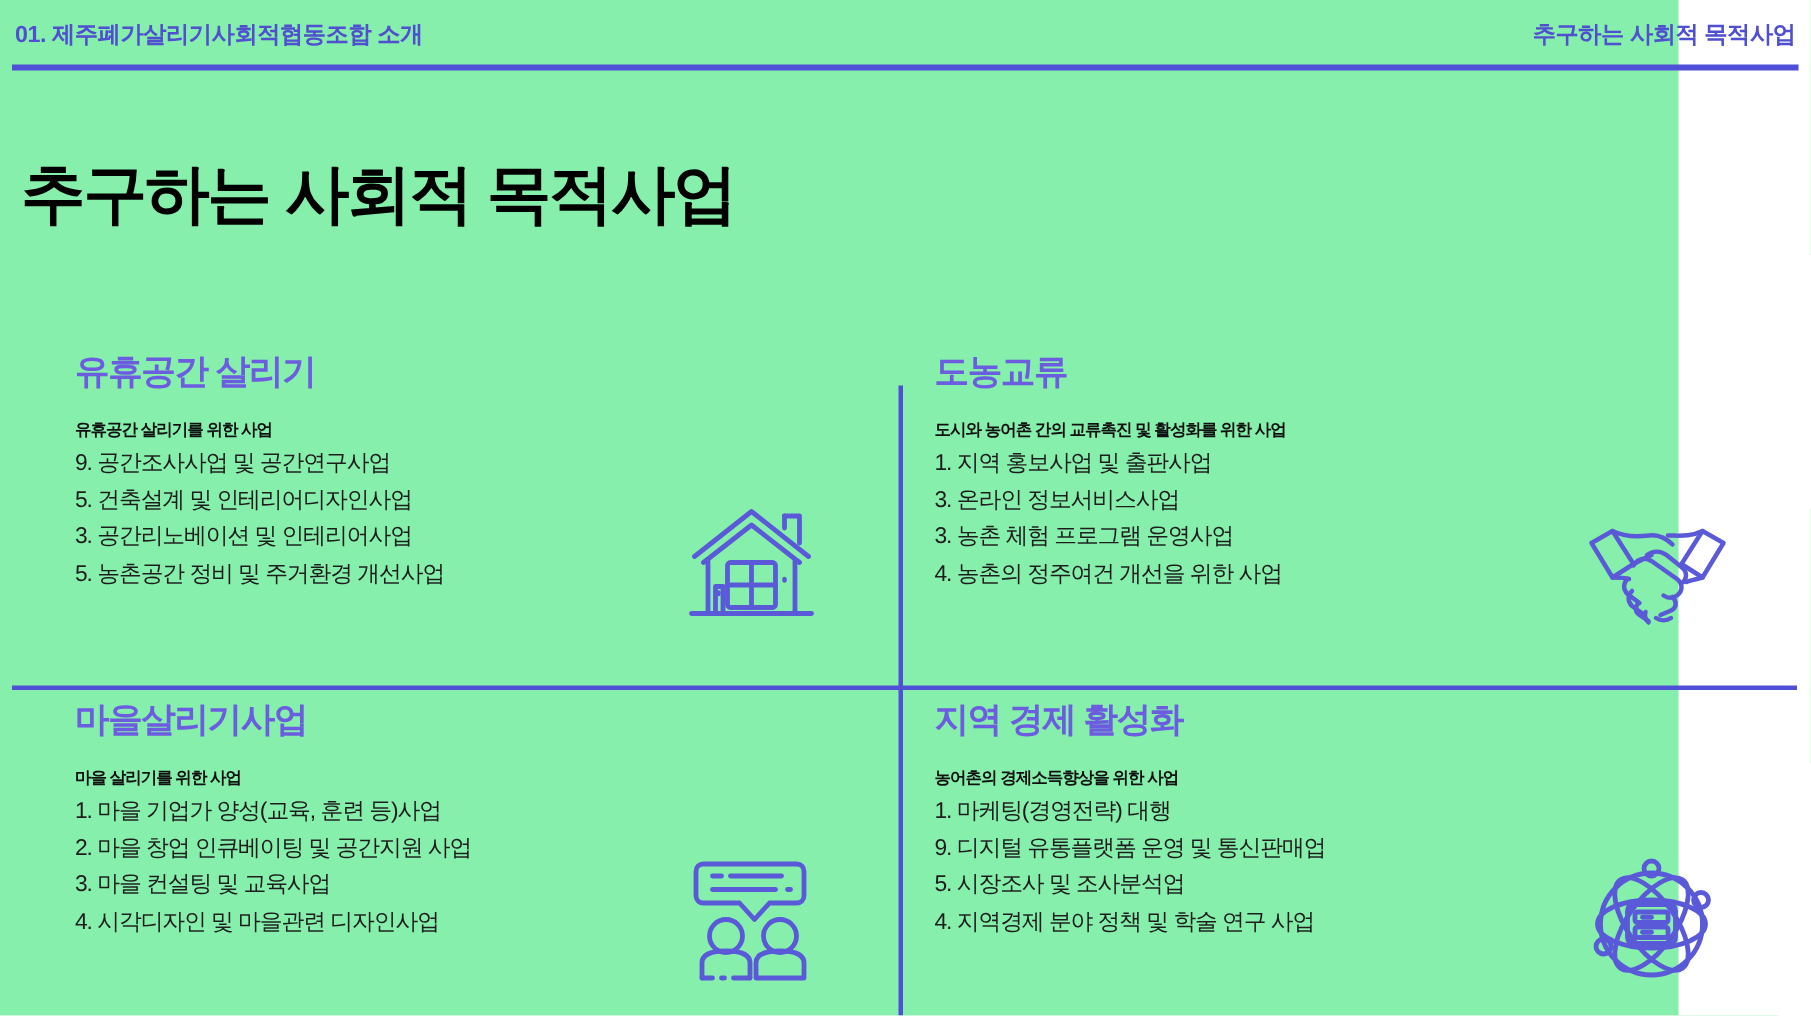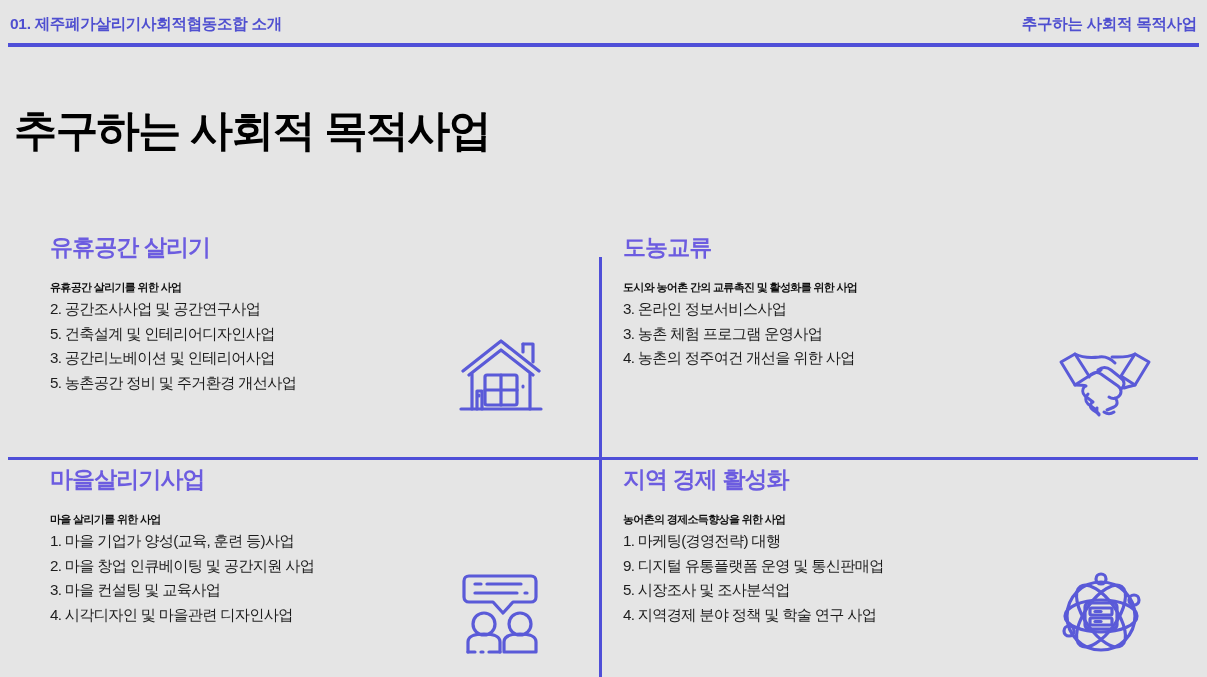--- a/index.html
+++ b/index.html
@@ -13,23 +13,23 @@
   }
 
   body {
     font-family: "Liberation Sans", "DejaVu Sans", sans-serif;
     color: #1a1a1a;
     -webkit-font-smoothing: antialiased;
   }
 
   .slide {
     position: relative;
-    width: 1207px;
+    width: 1119px;
     height: 677px;
-    background: #e5e5e5;
+    background: #86efac;
   }
 
   
   .slide-header {
     position: absolute;
     top: 0;
     left: 0;
     width: 1207px;
     height: 48px;
     padding: 0 10px;
@@ -183,21 +183,21 @@
   <div class="divider-h"></div>
   <div class="divider-v"></div>
 
   <div class="grid">
 
     <section class="quad quad-tl">
       <div class="quad-inner">
         <h2 class="quad-title">유휴공간 살리기</h2>
         <p class="quad-subtitle">유휴공간 살리기를 위한 사업</p>
         <ul class="quad-list">
-          <li>2. 공간조사사업 및 공간연구사업</li>
+          <li>9. 공간조사사업 및 공간연구사업</li>
           <li>5. 건축설계 및 인테리어디자인사업</li>
           <li>3. 공간리노베이션 및 인테리어사업</li>
           <li>5. 농촌공간 정비 및 주거환경 개선사업</li>
         </ul>
       </div>
       <div class="quad-icon icon-tl">
         <svg width="92" height="92" viewBox="0 0 92 92" fill="none" stroke="currentColor" stroke-width="3.2" stroke-linecap="round" stroke-linejoin="round">
 
           <path d="M8 40 L46 10 L84 40"></path>
           <path d="M14 44 L46 19 L78 44"></path>
@@ -220,20 +220,21 @@
           <path d="M68 55 L68 56" stroke-width="3"></path>
         </svg>
       </div>
     </section>
 
     <section class="quad quad-tr">
       <div class="quad-inner">
         <h2 class="quad-title">도농교류</h2>
         <p class="quad-subtitle">도시와 농어촌 간의 교류촉진 및 활성화를 위한 사업</p>
         <ul class="quad-list">
+          <li>1. 지역 홍보사업 및 출판사업</li>
           <li>3. 온라인 정보서비스사업</li>
           <li>3. 농촌 체험 프로그램 운영사업</li>
           <li>4. 농촌의 정주여건 개선을 위한 사업</li>
         </ul>
       </div>
       <div class="quad-icon icon-tr">
         <svg width="100" height="82" viewBox="0 0 100 82" fill="none" stroke="currentColor" stroke-width="3" stroke-linecap="round" stroke-linejoin="round">
 
           <path d="M6 26 L20 18 L34 40 L20 49 Z"></path>
 

